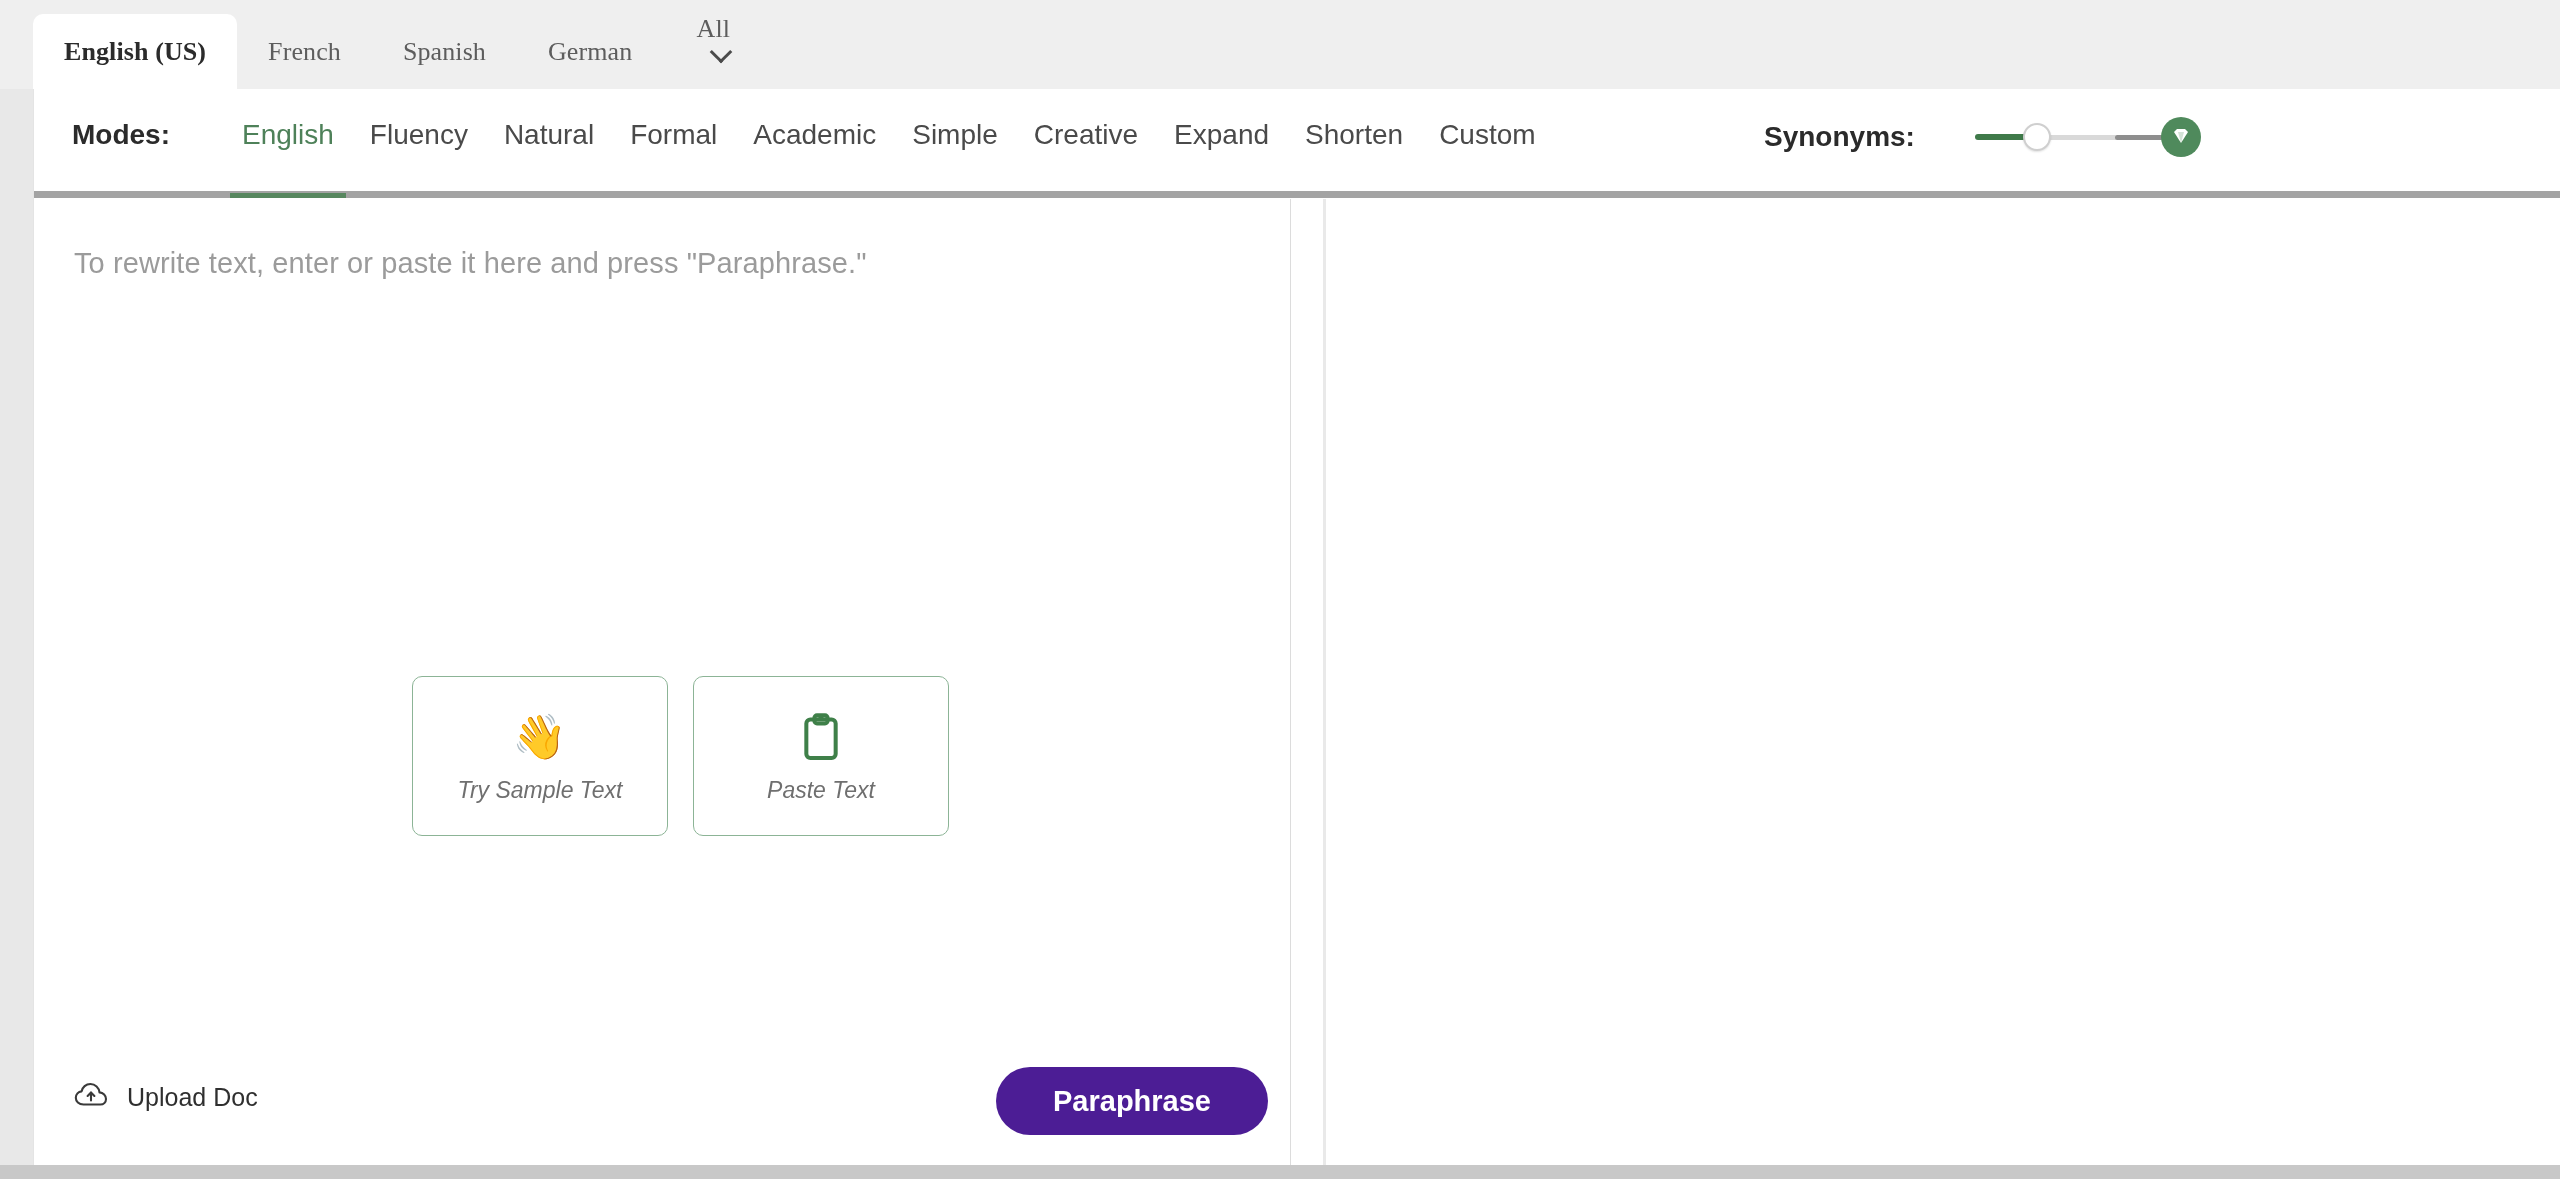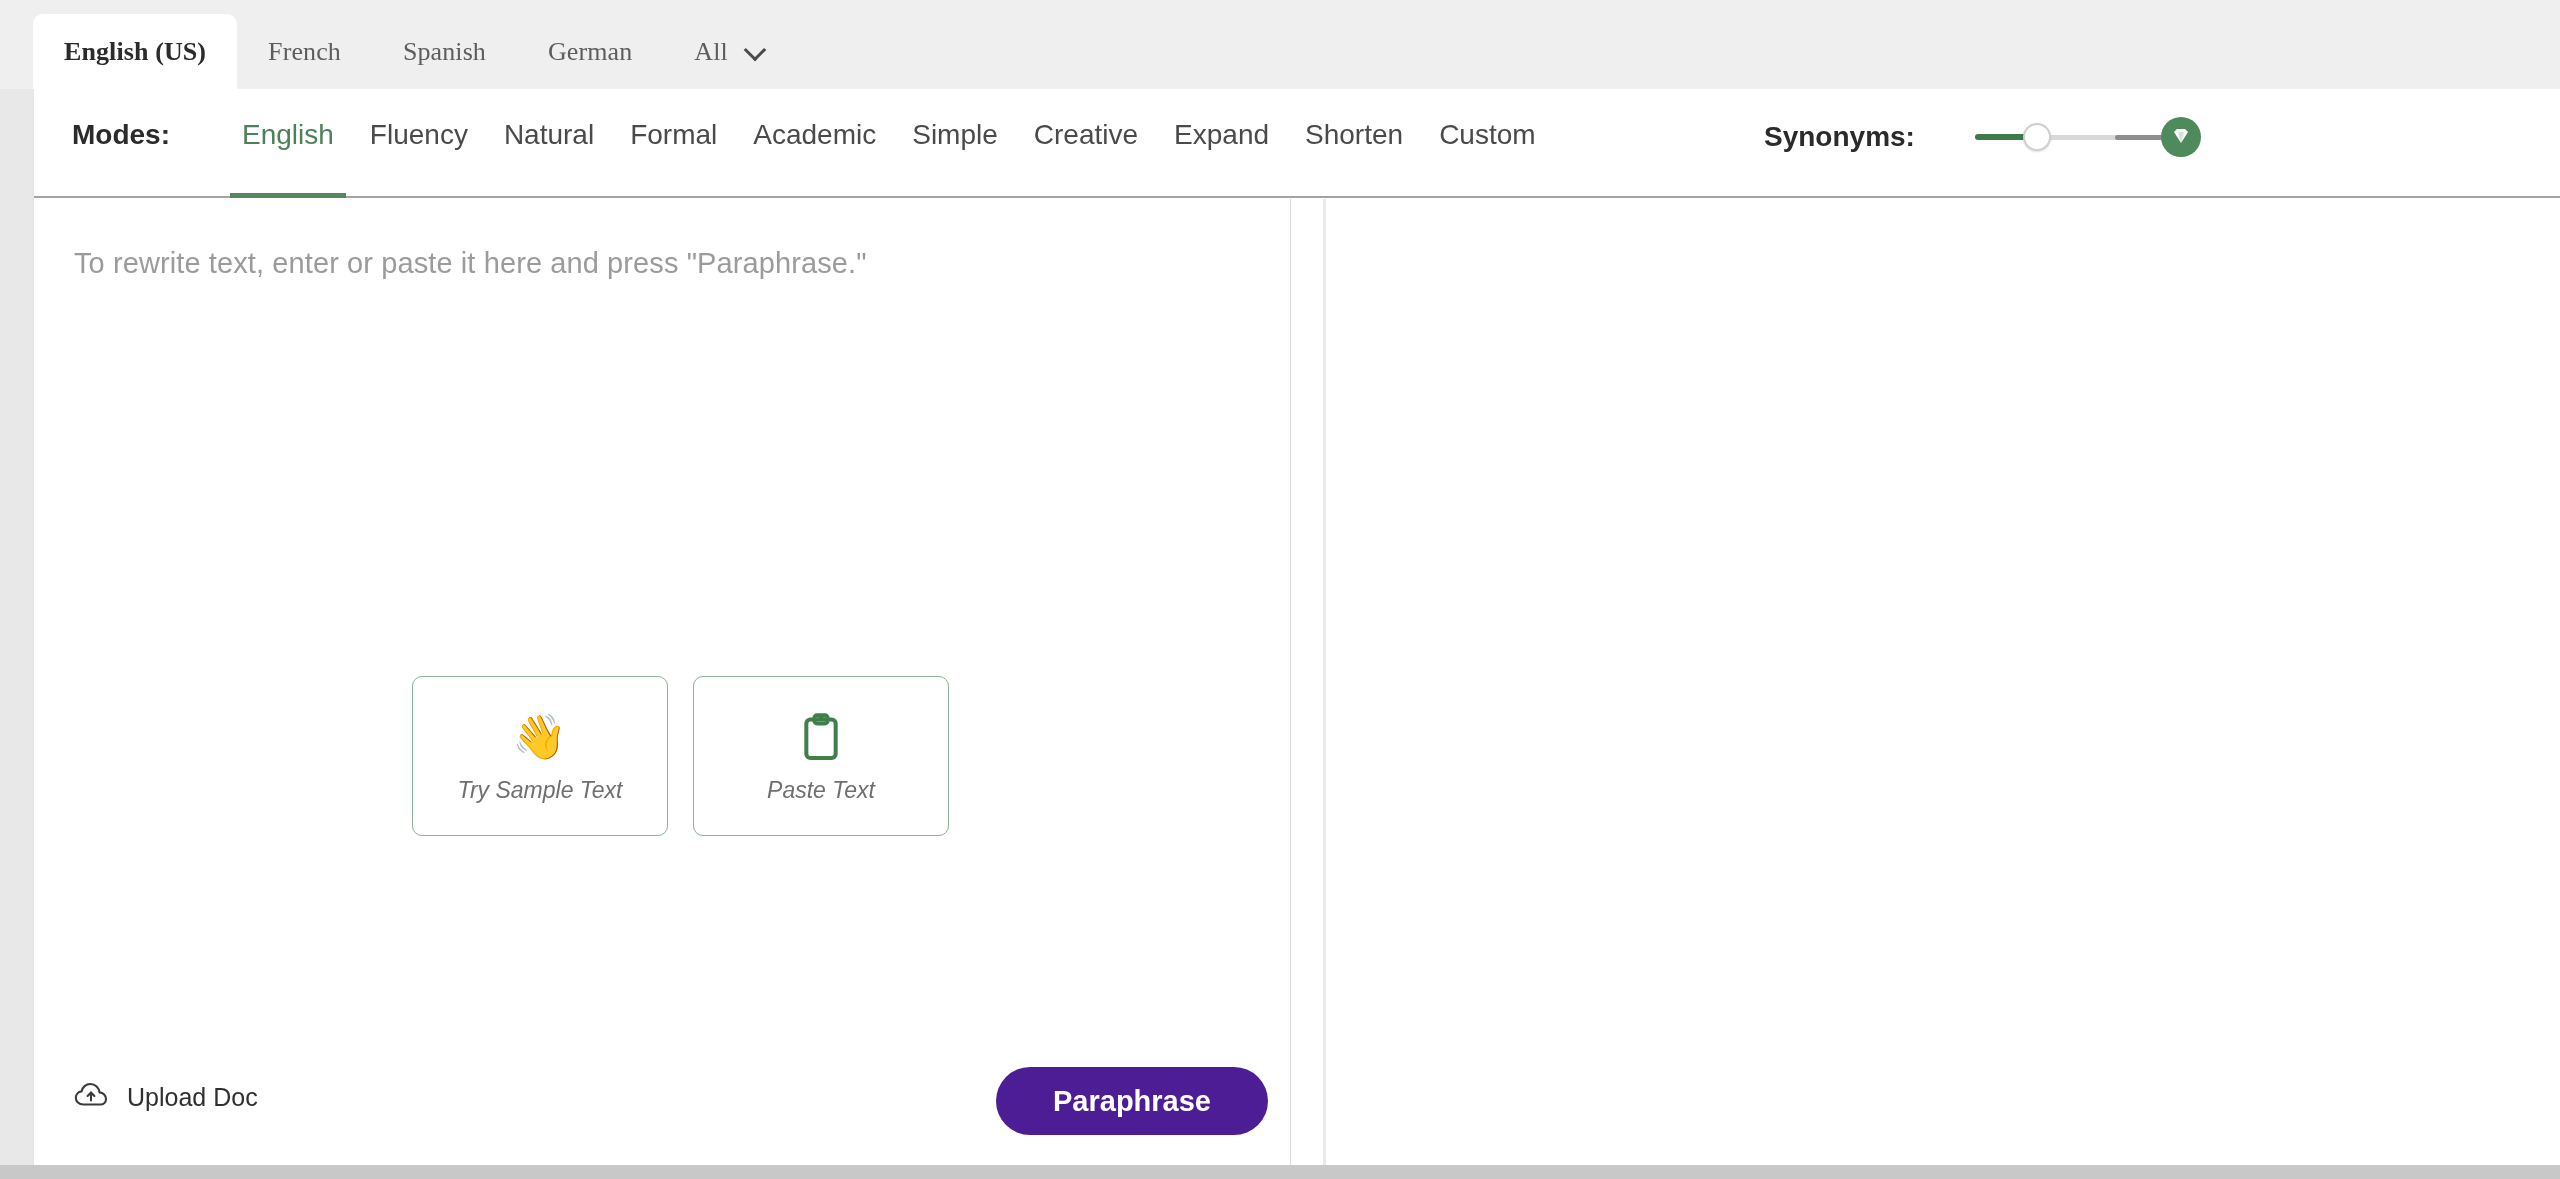--- a/index.html
+++ b/index.html
@@ -42,21 +42,21 @@
     letter-spacing: .1px;
     cursor: pointer;
     white-space: nowrap;
   }
   .lang-tab.active {
     background: #ffffff;
     border-radius: 10px 10px 0 0;
     color: #2b2b2b;
     font-weight: bold;
   }
-  .lang-tab.all-tab { padding-right: 18px; }
+  .lang-tab.all-tab { padding-right: 18px; flex-direction: column; }
   .chevron-down {
     display: inline-block;
     margin-left: 18px;
     width: 20px; height: 20px;
     position: relative;
     top: -2px;
   }
   .chevron-down::before {
     content: "";
     position: absolute;
@@ -74,21 +74,21 @@
     width: 2527px; height: 1076px;
     background: #ffffff;
     border-left: 1px solid #e4e4e4;
   }
 
   
   .modes-bar {
     position: absolute;
     left: 0; top: 0;
     width: 2527px; height: 109px;
-    border-bottom: 2px solid #a3a3a3;
+    border-bottom: 7px solid #a3a3a3;
     display: flex;
     align-items: flex-start;
   }
   .modes-label {
     position: absolute;
     left: 38px; top: 30px;
     font-size: 28px;
     font-weight: bold;
     color: #2b2b2b;
   }

